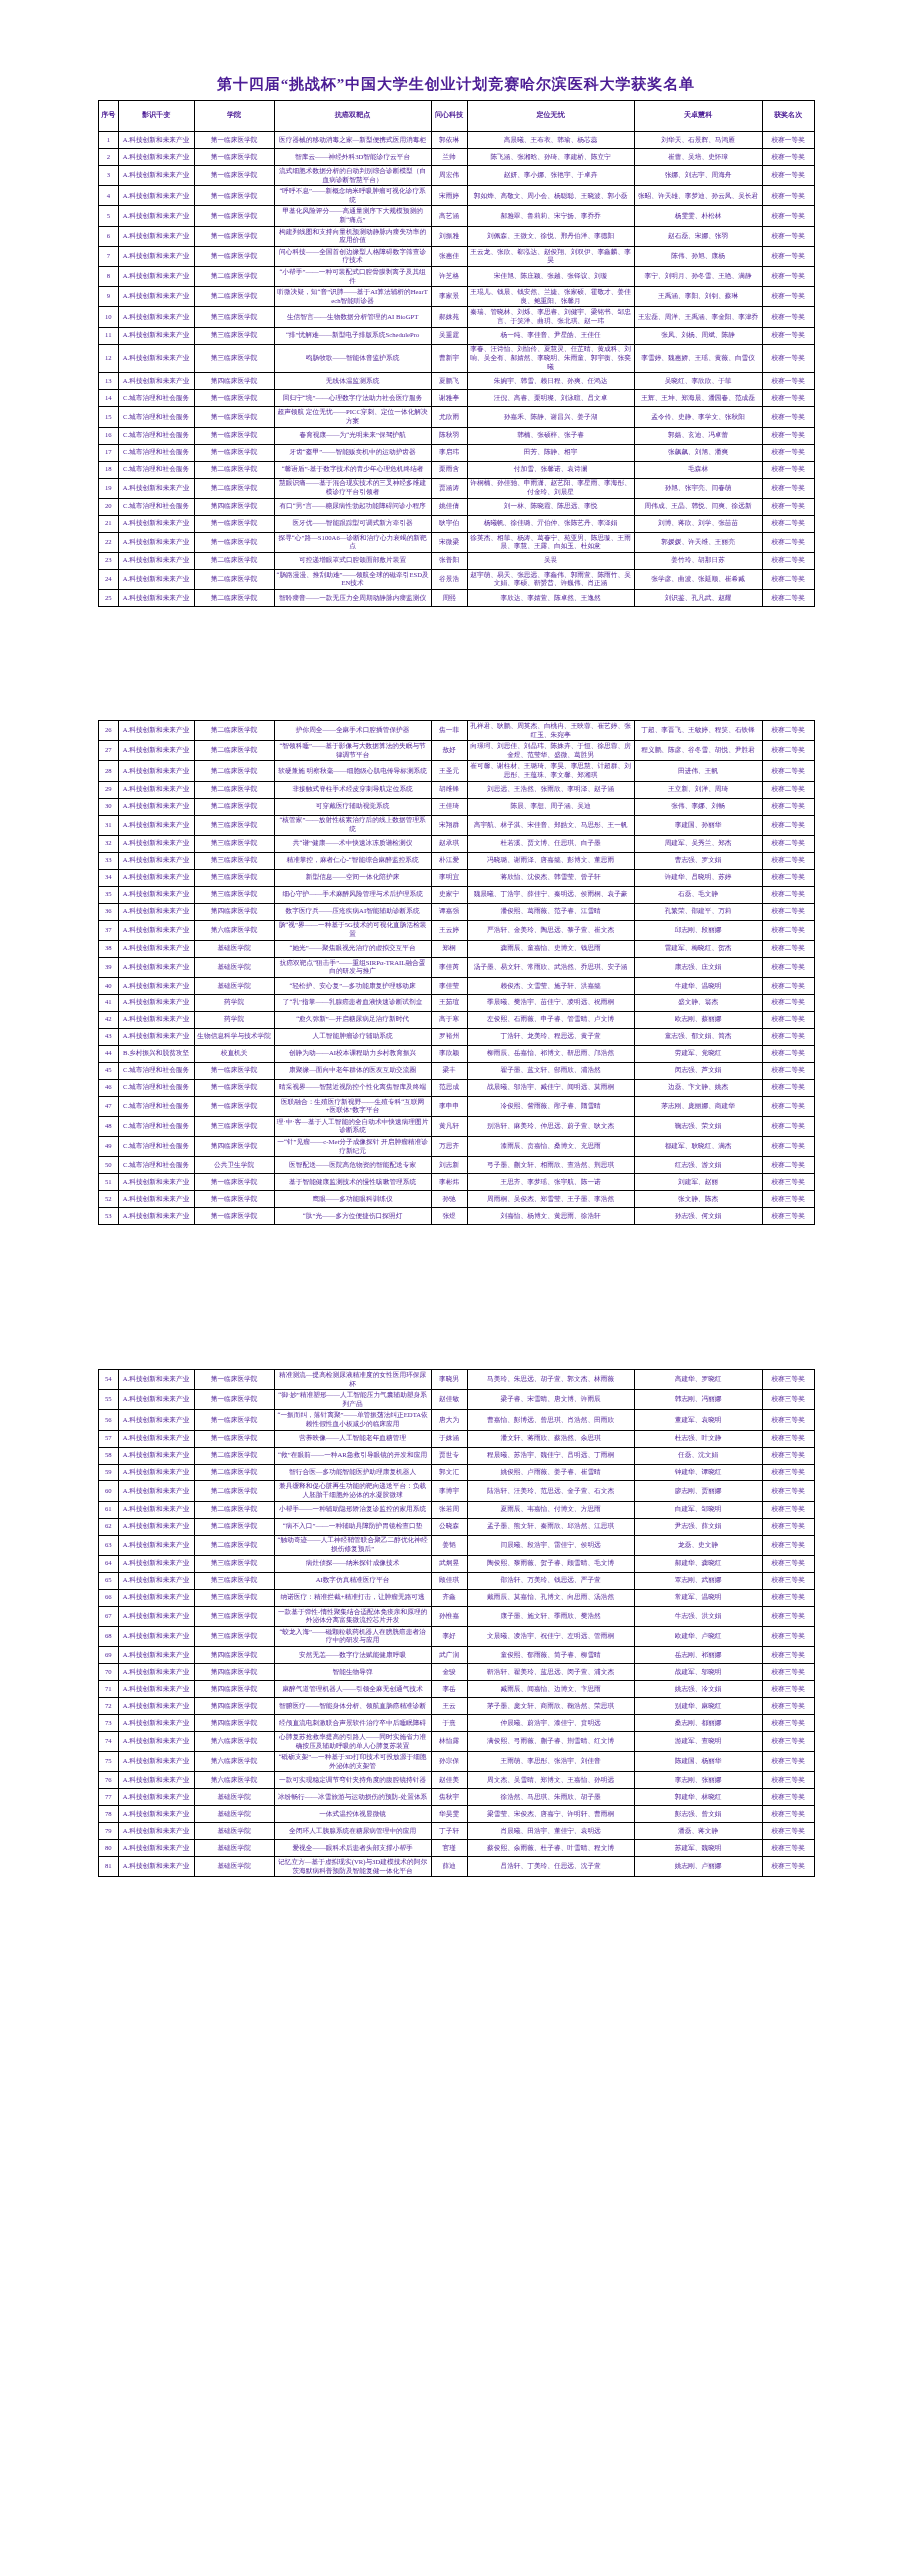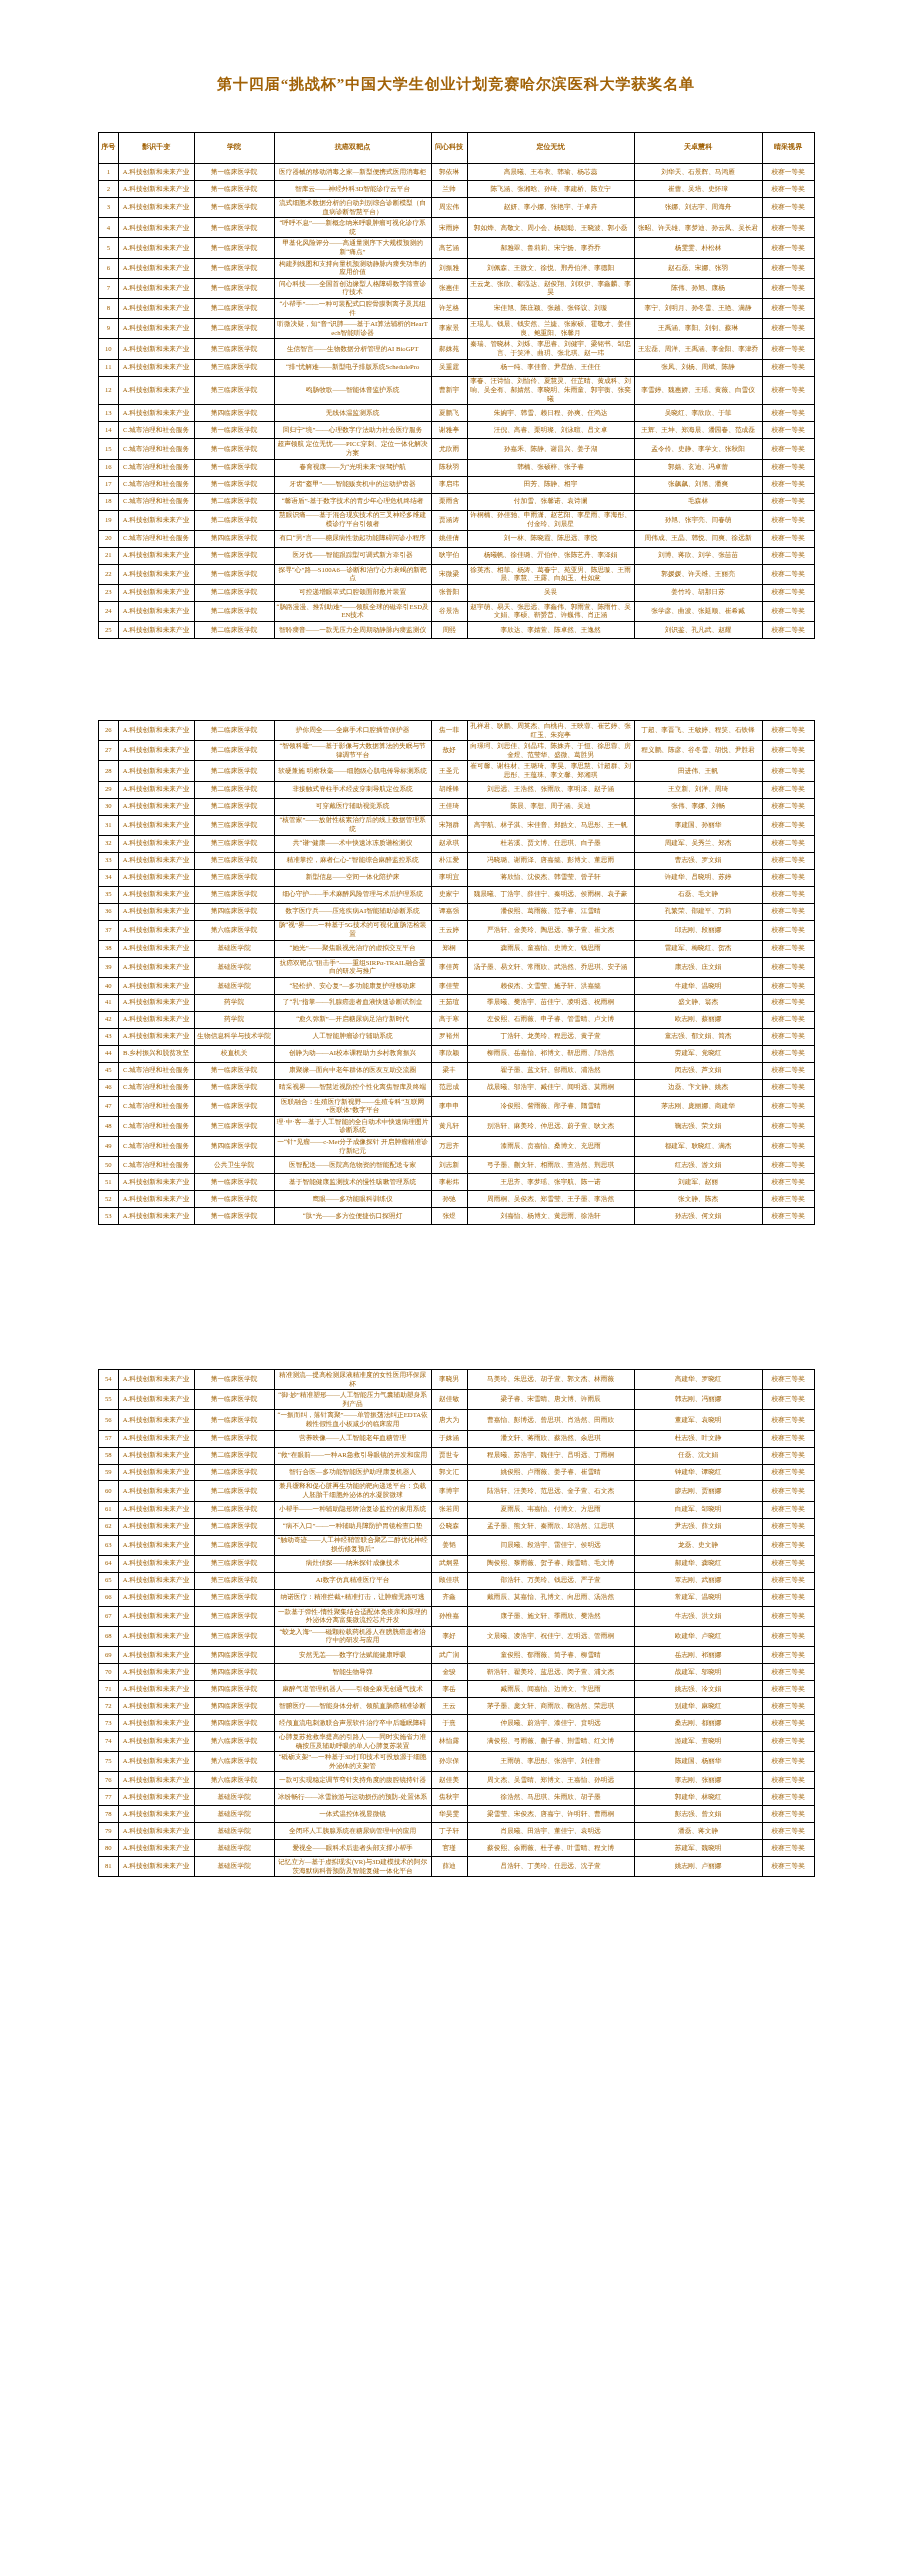--- a/index.html
+++ b/index.html
@@ -1,56 +1,56 @@
 <!DOCTYPE html>
 <html style="font-size:14.2px"><head>
 <meta charset="utf-8">
 <style>
   html,body{margin:0;padding:0;background:#ffffff;}
   .page{position:relative;width:910px;height:1916px;background:#ffffff;overflow:hidden;
-        font-family:"Liberation Serif","DejaVu Serif",serif;color:#a16207;}
+        font-family:"Liberation Serif","DejaVu Serif",serif;color:#4c1d95;}
   .doc-title{position:absolute;top:75px;left:98px;width:716px;text-align:center;
              font-size:15px;font-weight:bold;letter-spacing:0.9px;}
   .block{position:absolute;left:98px;width:716px;}
   table{width:100%;border-collapse:collapse;table-layout:fixed;border:1.8px solid #000;}
   th,td{border:0.9px solid #000;text-align:center;vertical-align:middle;
         padding:0.9px 1.8px;font-size:6.7px;line-height:1.3;word-break:break-all;
         font-family:"Liberation Serif","DejaVu Serif",serif;}
   thead th{font-weight:bold;font-size:7.1px;height:28.4px;border-bottom:1.8px solid #000;}
   tbody td{height:14.2px;}
   td.c0{font-size:6.7px;}
 </style>
 </head>
 <body>
 
 <div class="page">
   <div class="doc-title">第十四届“挑战杯”中国大学生创业计划竞赛哈尔滨医科大学获奖名单</div>
   <div id="tables">
-      <div class="block" style="top: 100px; margin-top: 32px;">
+      <div class="block" style="top: 100px;">
         <table>
           <colgroup>
             <col style="width: 19.6px;">
             <col style="width: 76px;">
             <col style="width: 80px;">
             <col style="width: 157px;">
             <col style="width: 36px;">
             <col style="width: 167px;">
             <col style="width: 128px;">
             <col style="width: 52px;">
           </colgroup>
           <thead>
             <tr>
               <th>序号</th>
               <th>影识千变</th>
               <th>学院</th>
               <th>抗癌双靶点</th>
               <th>问心科技</th>
               <th>定位无忧</th>
               <th>天卓慧科</th>
-              <th>晴采视界</th>
+              <th>获奖名次</th>
             </tr>
           </thead>
           <tbody>
             <tr>
               <td class="c0">1</td>
               <td class="c1">A.科技创新和未来产业</td>
               <td class="c2">第一临床医学院</td>
               <td class="c3">医疗器械的移动消毒之家—新型便携式医用消毒柜</td>
               <td class="c4">郭依琳</td>
               <td class="c5">高晨曦、王布衣、韩瑜、杨芯蕊</td>

